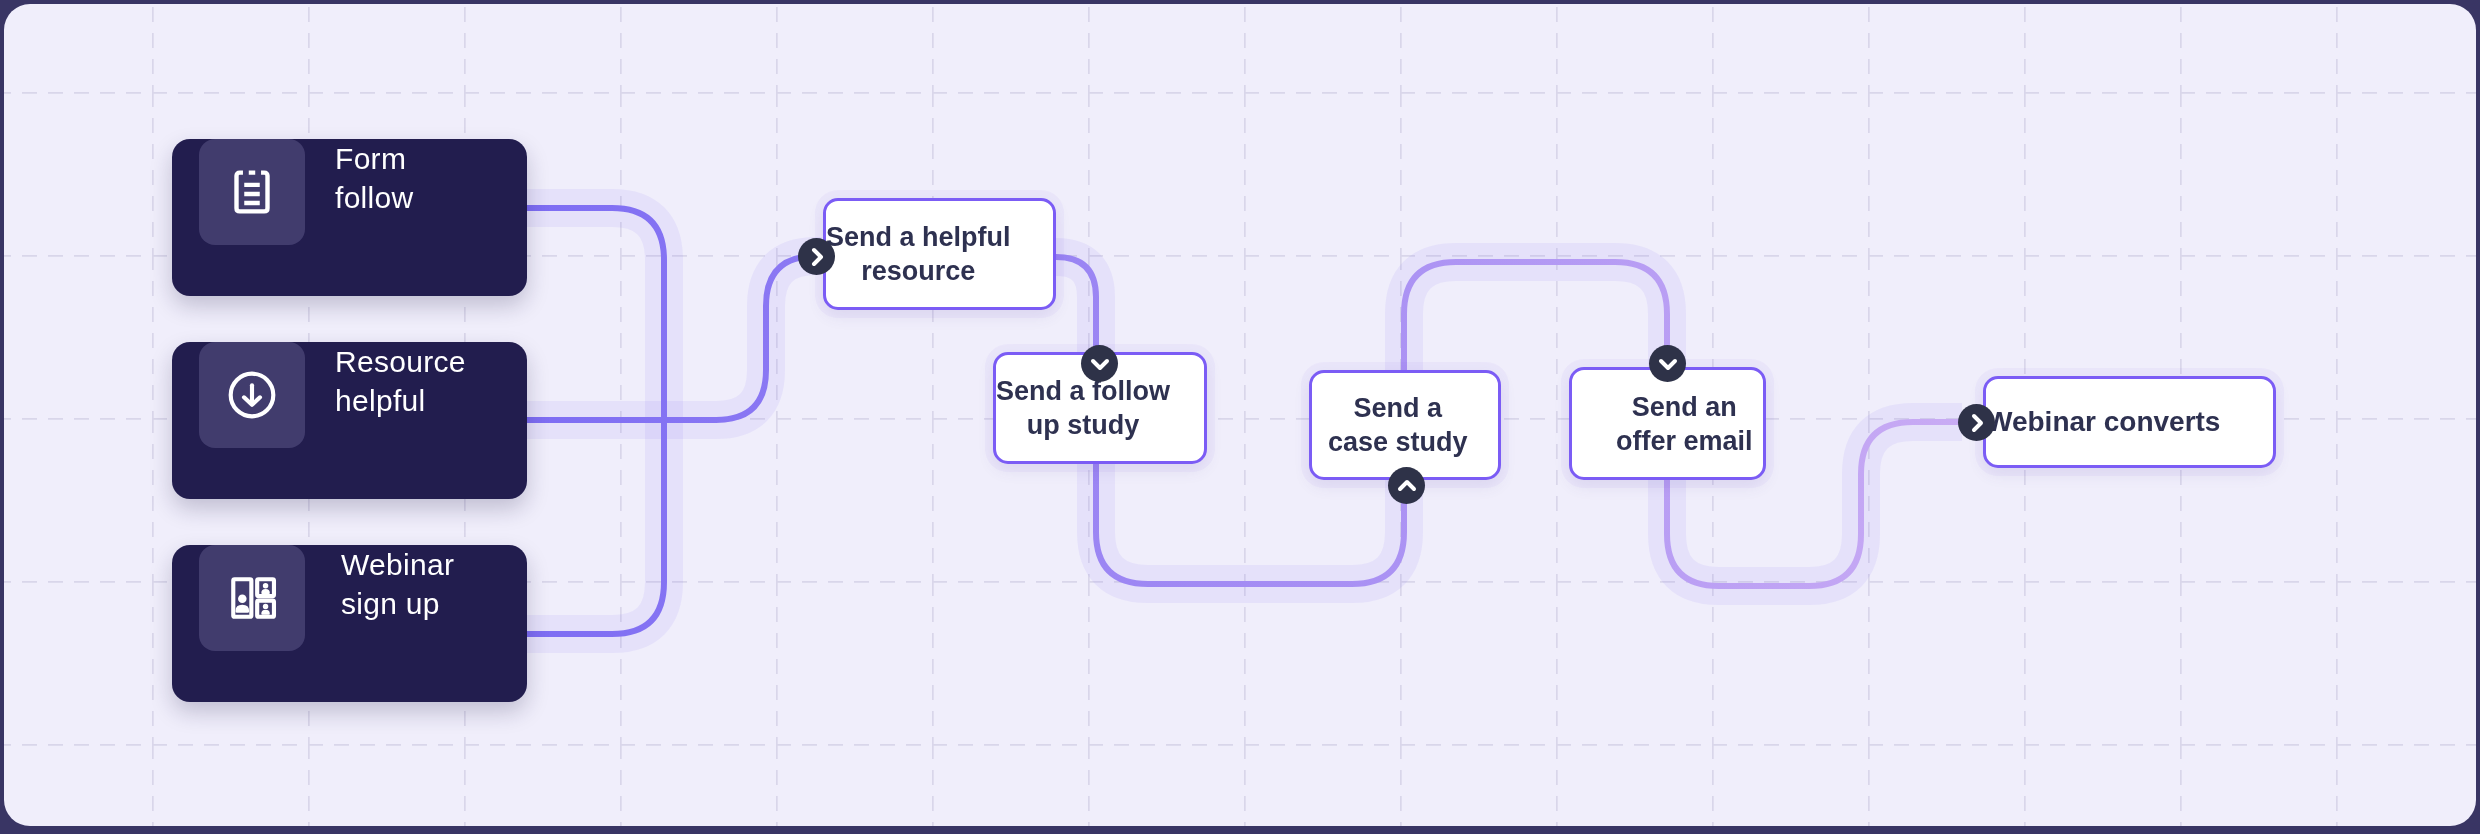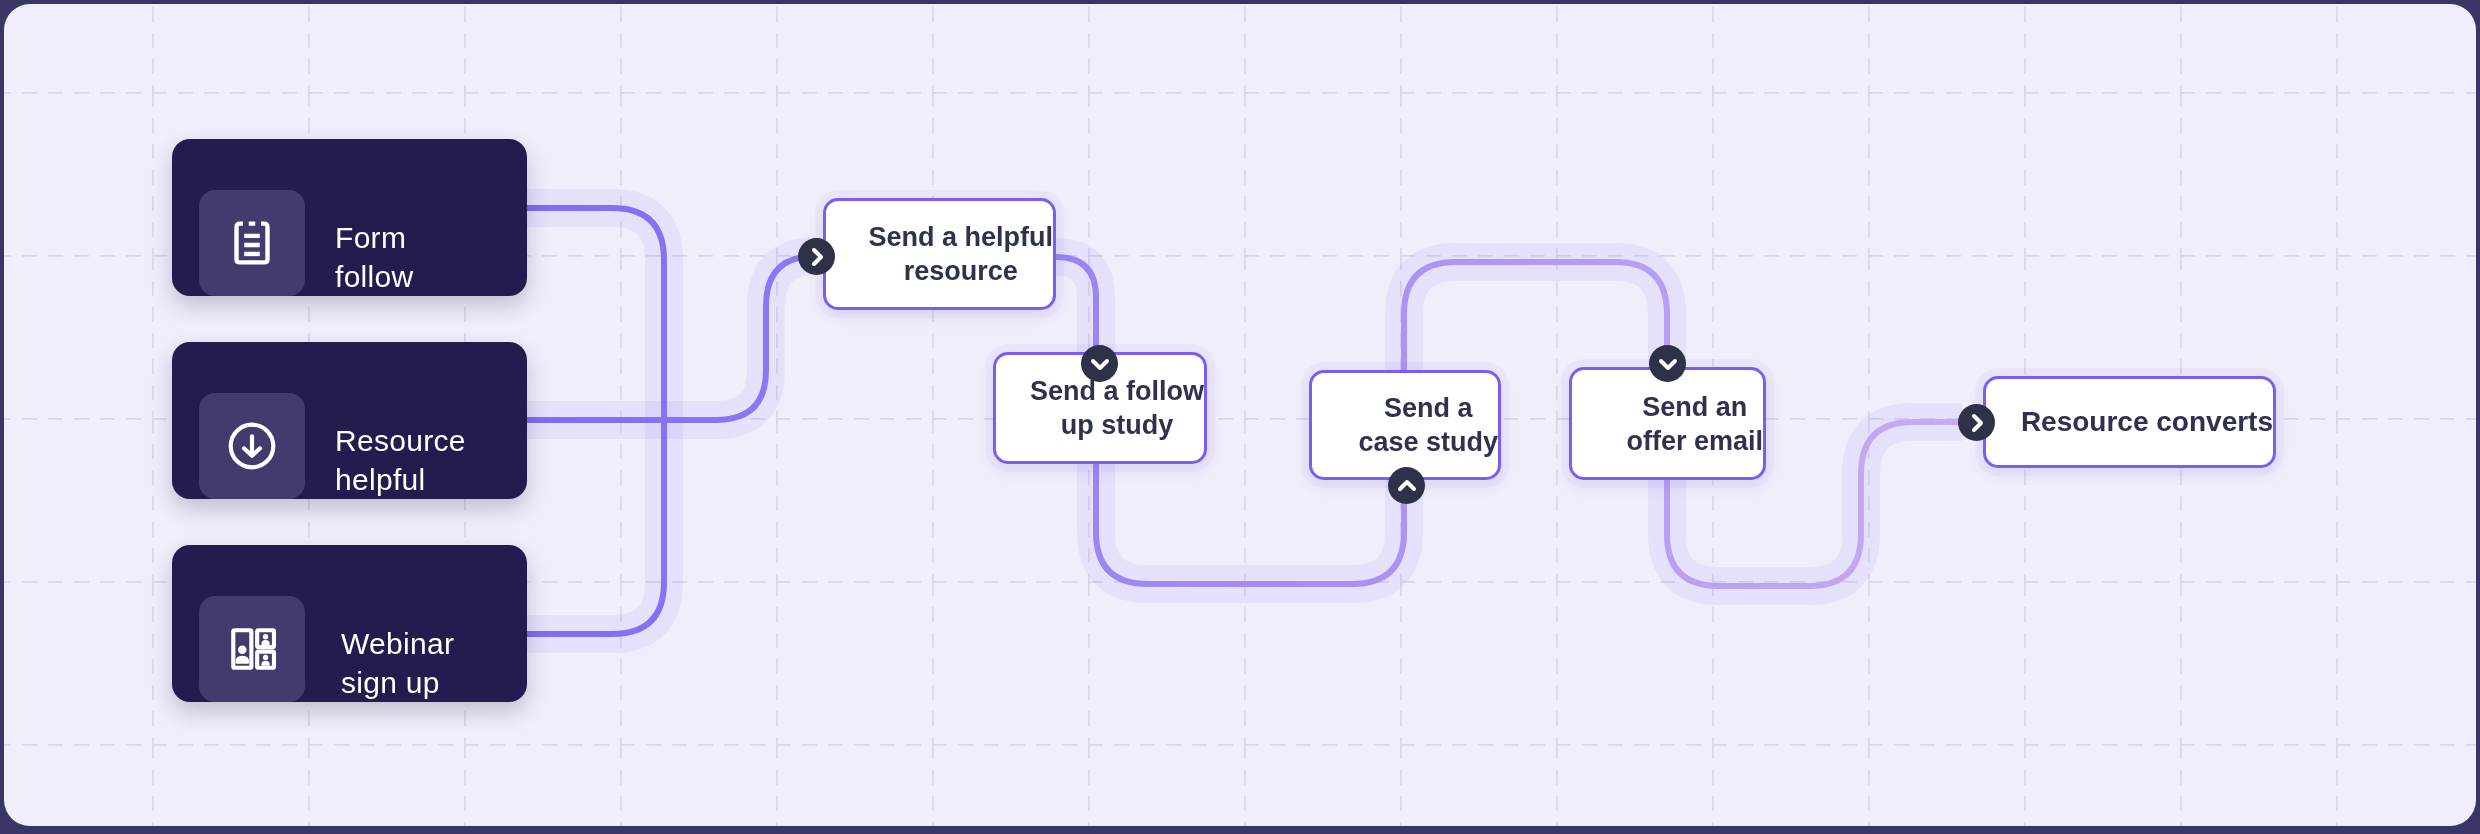--- a/index.html
+++ b/index.html
@@ -17,37 +17,37 @@
   }
   .panel{
     position:absolute;left:4px;top:4px;right:4px;bottom:8px;
     background:var(--panel);border-radius:26px;overflow:hidden;
   }
   svg.wires{position:absolute;left:0;top:0;width:2476px;height:822px;}
   .node{position:absolute;z-index:2;}
   .node-dark{
     background:var(--node-dark);
     border-radius:18px;
-    display:flex;align-items:flex-end;
+    display:flex;align-items:flex-start;
     box-shadow:0 10px 22px rgba(28,23,70,.22);
   }
   .tile{
     width:106px;height:106px;margin-left:27px;flex:0 0 auto;
     background:var(--tile);border-radius:16px;
     display:flex;align-items:center;justify-content:center;
   }
   .node-dark .lbl{
     margin-left:30px;color:#ffffff;
     font-size:30px;line-height:39px;font-weight:500;letter-spacing:.3px;
   }
   .node-light{
     background:#ffffff;
     border:3px solid var(--node-border);
     border-radius:15px;
-    display:flex;flex-direction:column;align-items:flex-end;justify-content:center;
+    display:flex;flex-direction:column;align-items:flex-start;justify-content:center;
     box-shadow:0 0 0 8px rgba(129,104,244,.05), 0 6px 16px rgba(80,70,150,.10);
   }
   .node-light .lbl{
     color:var(--node-text);text-align:center;
     font-size:27px;line-height:34px;font-weight:700;
   }
   .node-light .lbl.big{font-size:28px;line-height:30px;}
   .badge{
     position:absolute;z-index:3;width:37px;height:37px;border-radius:50%;
     background:var(--badge);
@@ -155,29 +155,29 @@
     </div>
   </div>
 
   <div class="node node-light" style="left:1305px;top:366px;width:192px;height:110px;padding-left:16px;">
     <div class="lbl">
       <div>Send a</div>
       <div>case study</div>
     </div>
   </div>
 
-  <div class="node node-light" style="left:1565px;top:363px;width:197px;height:113px;">
+  <div class="node node-light" style="left:1565px;top:363px;width:197px;height:113px;padding-left:44px;">
     <div class="lbl">
       <div>Send an</div>
       <div>offer email</div>
     </div>
   </div>
 
   <div class="node node-light" style="left:1979px;top:372px;width:293px;height:92px;">
-    <div class="lbl big">Resource converts</div>
+    <div class="lbl big">Webinar converts</div>
   </div>
 
   <div class="badge" style="left:794px;top:234px;">
     <svg width="24" height="24" viewBox="0 0 24 24" fill="none" stroke="#ffffff" stroke-width="4" stroke-linecap="round" stroke-linejoin="round">
       <path d="M9 5 L16 12 L9 19"></path>
     </svg>
   </div>
 
   <div class="badge" style="left:1077px;top:341px;">
     <svg width="24" height="24" viewBox="0 0 24 24" fill="none" stroke="#ffffff" stroke-width="4" stroke-linecap="round" stroke-linejoin="round">

